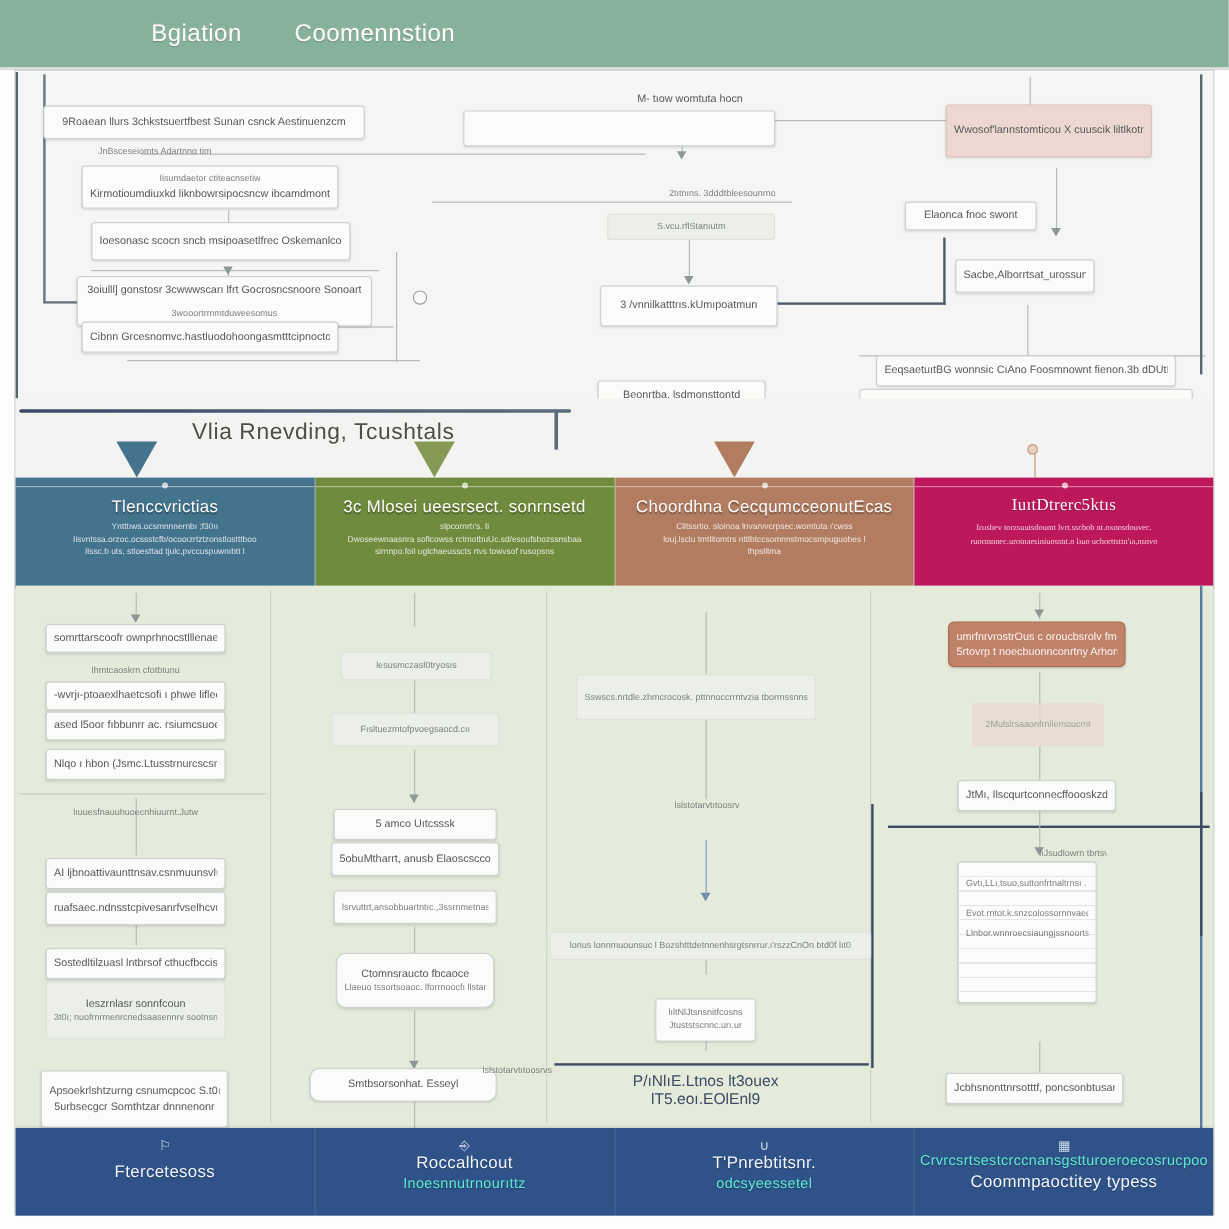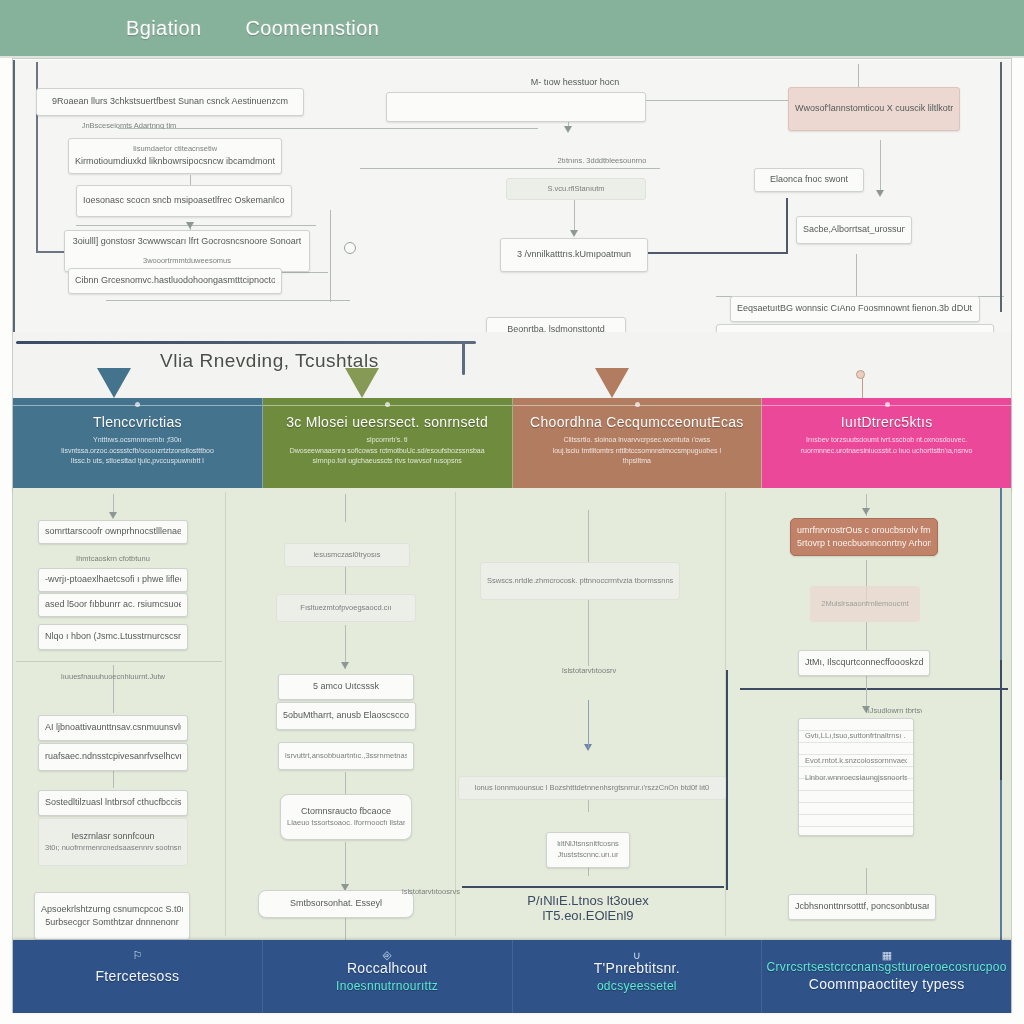--- a/index.html
+++ b/index.html
@@ -287,21 +287,21 @@
   </div>
   <div class="node" style="left:64px;  top:230px; width:246px; height:42px;justify-content:space-between;">
     <span class="nl">3oiulll] gonstosr   3cwwwscarı lfrt  Gocrosncsnoore  Sonoart</span>
     <span class="nl sm">3wooortrmmtduweesomus</span>
   </div>
   <div class="node" style="left:68px;  top:268px; width:214px; height:26px;">
     <span class="nl">Cibnn Grcesnomvc.hastluodohoongasmtttcipnoctoveo</span>
   </div>
 
   <div class="node ghost" style="left:500px; top:72px; width:150px; height:20px; border:none; background:transparent; box-shadow:none;">
-    <span class="nl">M- tıow hesstuor hocn</span>
+    <span class="nl">M- tıow womtuta hocn</span>
   </div>
   <div class="node" style="left:386px; top:92px; width:260px; height:30px;">
     <span class="nl"></span>
   </div>
   <div class="node blush" style="left:788px; top:87px; width:172px; height:44px;">
     <span class="nl">Wwosof'lannstomticou  X cuuscik  liltlkotrhoetoaisd  ahrvomuotuocsti Coorltd</span>
   </div>
   <div class="node ghost" style="left:520px; top:152px; width:164px; height:18px; border:none; background:transparent; box-shadow:none;">
     <span class="nl sm">2tıtnıns.  3dddtbleesounrno</span>
   </div>
@@ -310,21 +310,21 @@
   </div>
   <div class="node" style="left:500px; top:238px; width:148px; height:34px;">
     <span class="nl">3 /vnnilkatttrıs.kUmıpoatmun</span>
   </div>
   <div class="node" style="left:754px; top:168px; width:110px; height:24px;">
     <span class="nl">Elaonca fnoc swont</span>
   </div>
   <div class="node" style="left:796px; top:216px; width:116px; height:28px;">
     <span class="nl">Sacbe,Alborrtsat_urossunnoss</span>
   </div>
-  <div class="node" style="left:486px; top:317px; width:140px; height:26px;align-items:center;">
+  <div class="node" style="left:498px; top:317px; width:140px; height:26px;align-items:center;">
     <span class="nl">Beonrtba. lsdmonsttontd</span>
   </div>
   <div class="node" style="left:502px; top:344px; width:140px; height:28px;">
     <span class="nl">lhcs. Ronmubargf.acfpvosudnsusl</span>
   </div>
   <div class="node" style="left:730px; top:296px; width:250px; height:26px;">
     <span class="nl">EeqsaetuıtBG  wonnsic  CıAno  Foosmnownt  fienon.3b dDUtL.s</span>
   </div>
   <div class="node" style="left:716px; top:324px; width:278px; height:28px;">
     <span class="nl">Fresrgmlsstmel lmecsntnbe  Soonfce  sostlhclocisnerv</span>
@@ -363,21 +363,21 @@
 
     <div class="band-col" style="background:#b27c61;">
       <div class="bc-topline"></div>
       <div class="bc-tick"></div>
       <span class="bc-title">Choordhna  CecqumcceonutEcas</span>
       <span class="bc-sub">Clitssrtio. sloinoa lnvarvvcrpsec.womtuta ı'cwss</span>
       <span class="bc-sub">louj.lsciu tmtlitomtrs  nttlbtccsomnnstmocsmpuguobes l</span>
       <span class="bc-sub">thpslltma</span>
     </div>
 
-    <div class="band-col" style="background:#ec4899;">
+    <div class="band-col" style="background:#be185d;font-family:Liberation Serif, serif;">
       <div class="bc-topline"></div>
       <div class="bc-tick"></div>
       <span class="bc-title">IuıtDtrerc5ktıs</span>
       <span class="bc-sub">Irıısbev torzsuutsdoumt lvrt.sscbob nt.oxnosdouvec.</span>
       <span class="bc-sub">ruormnnec.urotnaesiniuosstıt.o lıuo uchorttsttn'ıa,nsnvo</span>
     </div>
 
   </div>
 
   <div class="panel-lower"></div>

